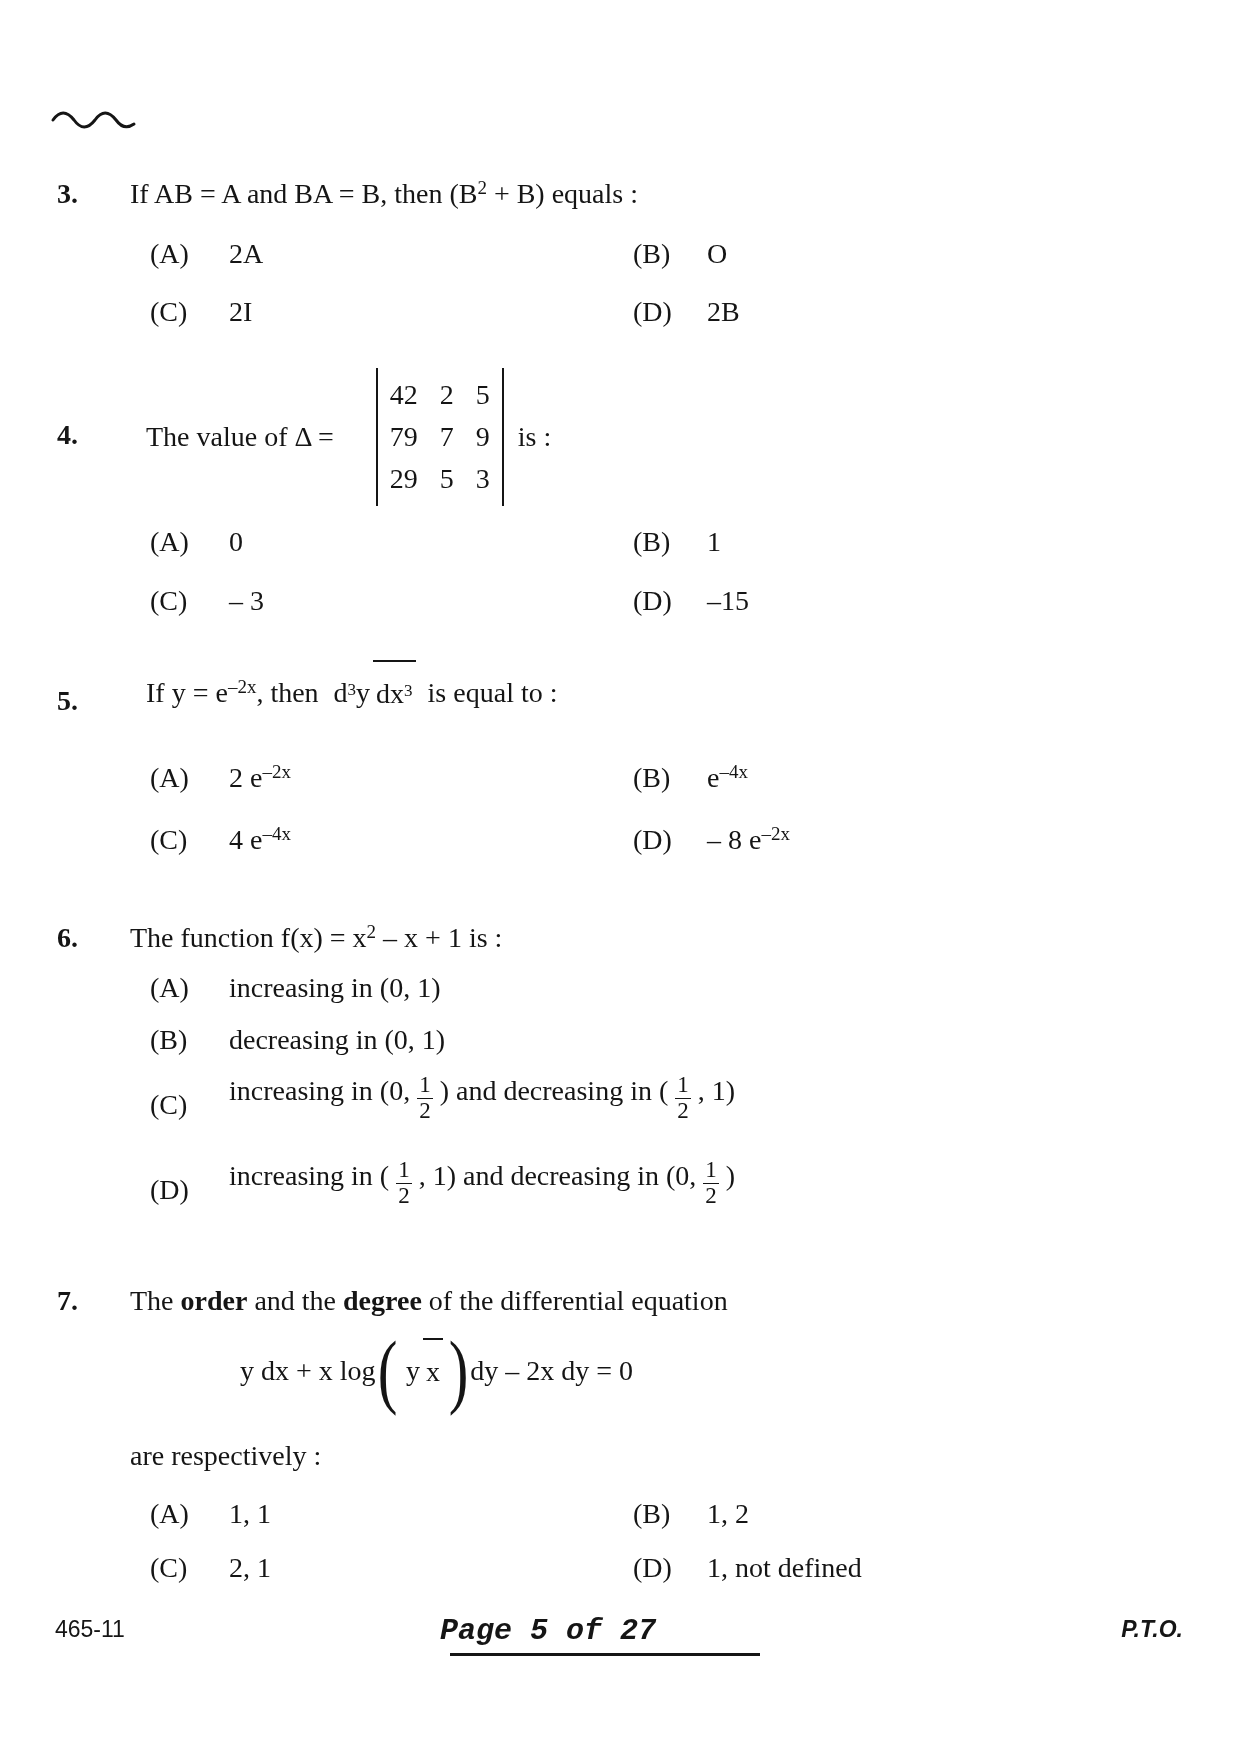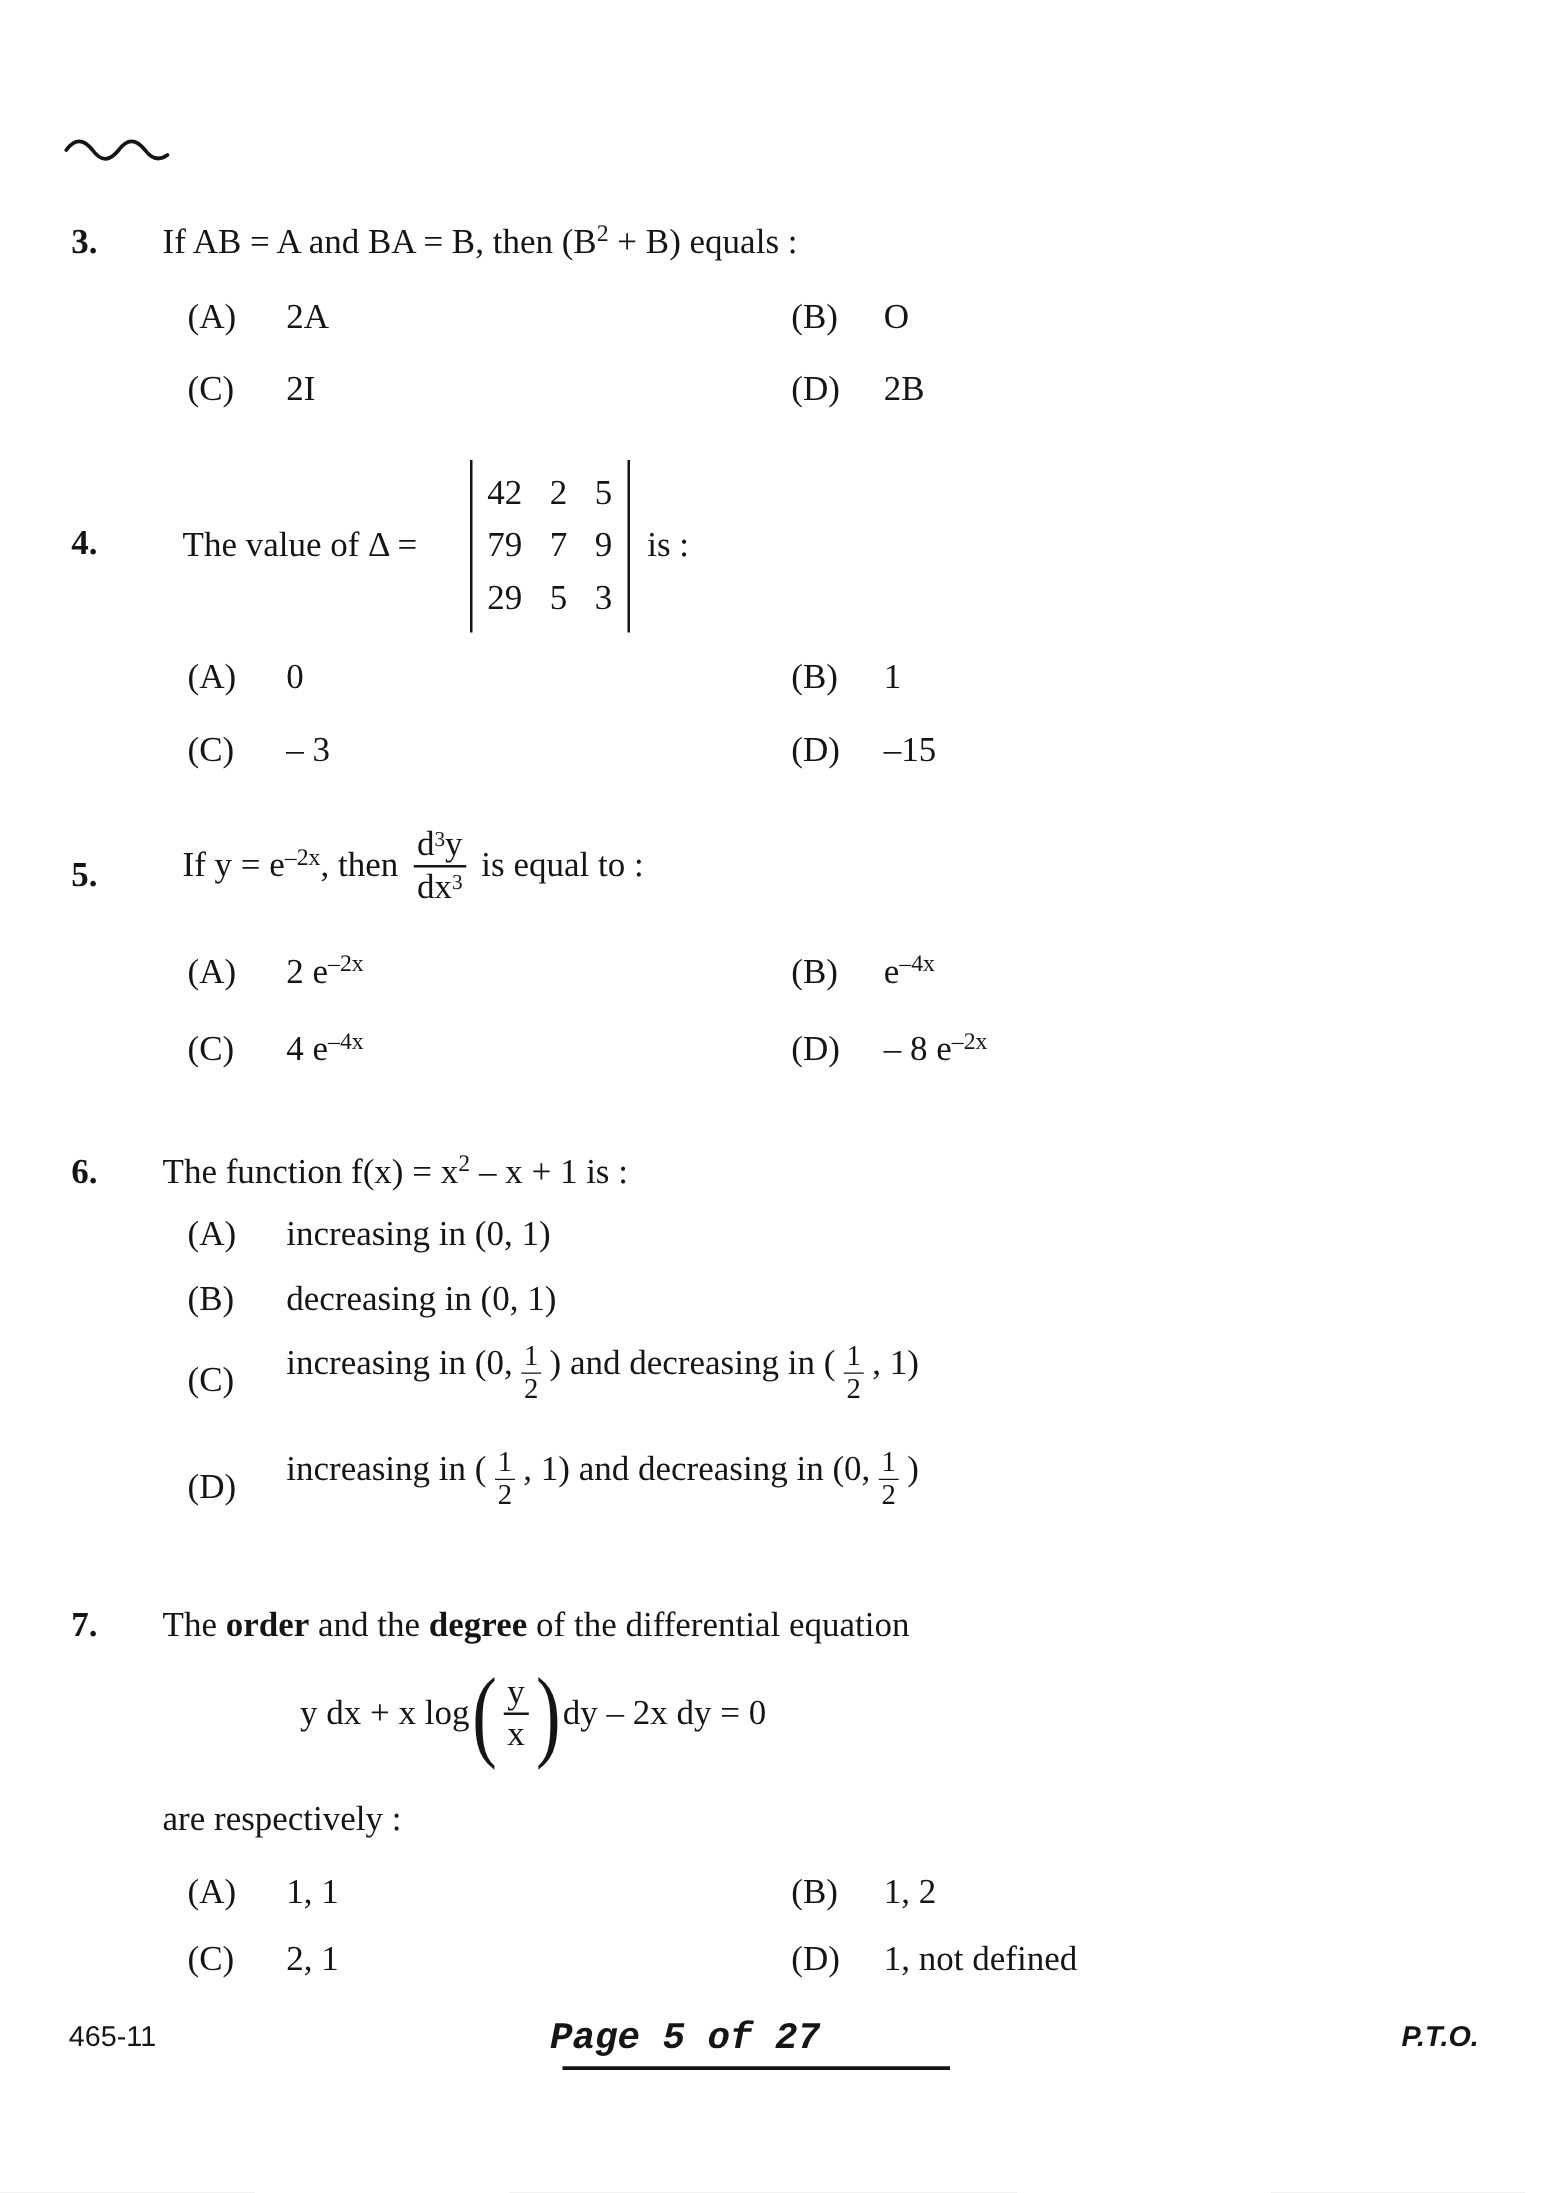--- a/index.html
+++ b/index.html
@@ -21,23 +21,23 @@
   .qline{position:absolute;left:146px;display:flex;align-items:center;font-size:28px;}
   
   .det{display:inline-flex;align-items:stretch;margin:0 14px;padding-left:28px;}
   .dbar{width:2px;background:#151515;}
   .dgrid{
     display:inline-grid;grid-template-columns:repeat(3,auto);
     column-gap:22px;row-gap:0;justify-items:center;align-items:center;
     padding:6px 12px;line-height:42px;font-size:28px;
   }
   
-  .frac{display:inline-flex;flex-direction:column;align-items:center;text-align:center;line-height:1.15;margin:0 12px;}
+  .frac{display:inline-flex;flex-direction:row;align-items:center;text-align:center;line-height:1.15;margin:0 12px;}
   .frac .num{display:block;padding:0 3px;}
-  .frac .den{display:block;border-top:2px solid #151515;padding:0 3px;}
+  .frac .den{display:block;border-top:2px solid #151515;padding:16px 3px;}
   .frac sup{font-size:17px;vertical-align:7px;}
   .fracsm{display:inline-flex;flex-direction:column;align-items:center;font-size:23px;line-height:1.08;margin:0 7px;vertical-align:middle;}
   .fracsm .num{display:block;padding:0 2px;}
   .fracsm .den{display:block;border-top:1.8px solid #151515;padding:0 2px;}
   .flexline{display:inline-flex;align-items:flex-start;}
   
   .bigparen{font-size:82px;font-weight:300;line-height:0;display:inline-block;transform:scaleX(0.72);margin:0 -2px;}
   .b{font-weight:bold;}
   
   .footer-left{position:absolute;left:55px;top:1616px;font-family:"Liberation Sans",sans-serif;font-size:23px;font-weight:400;}

